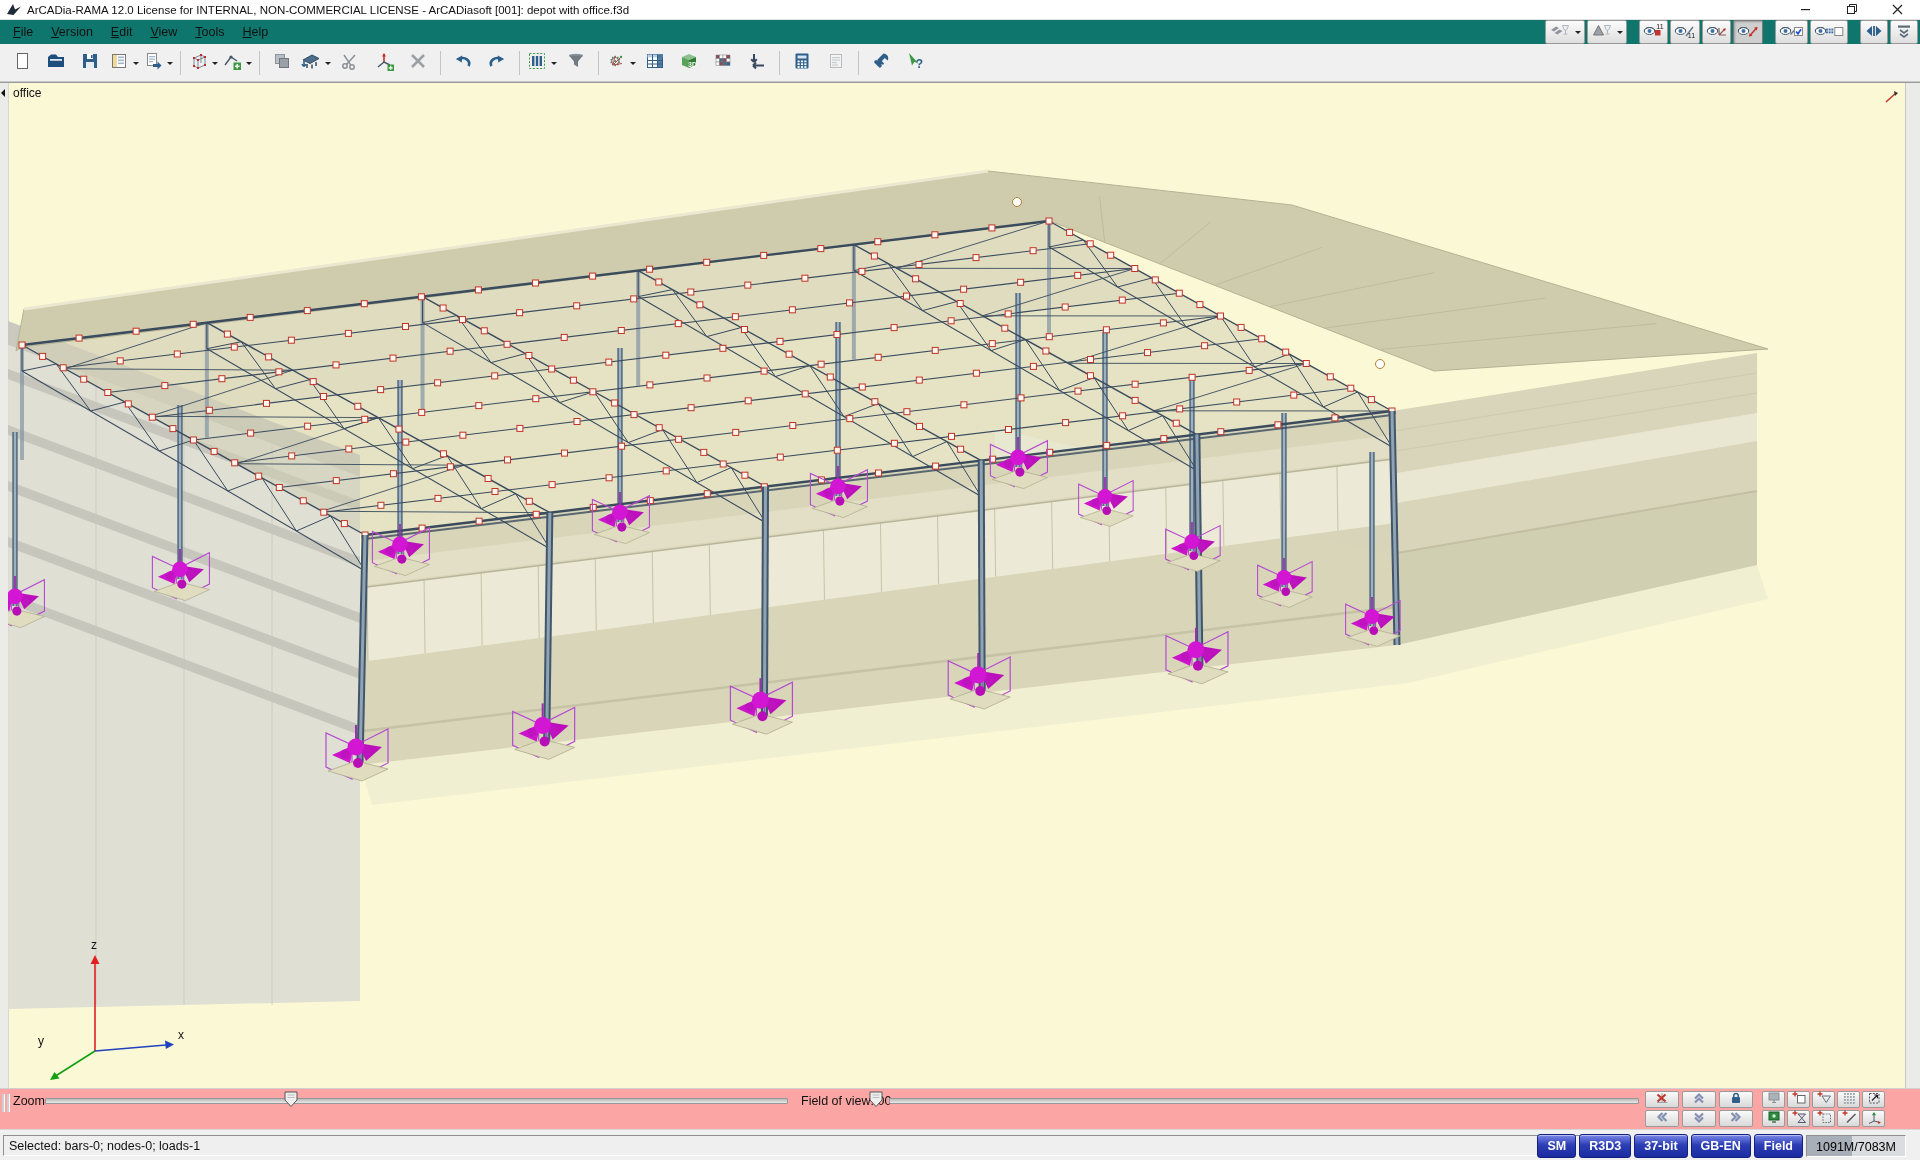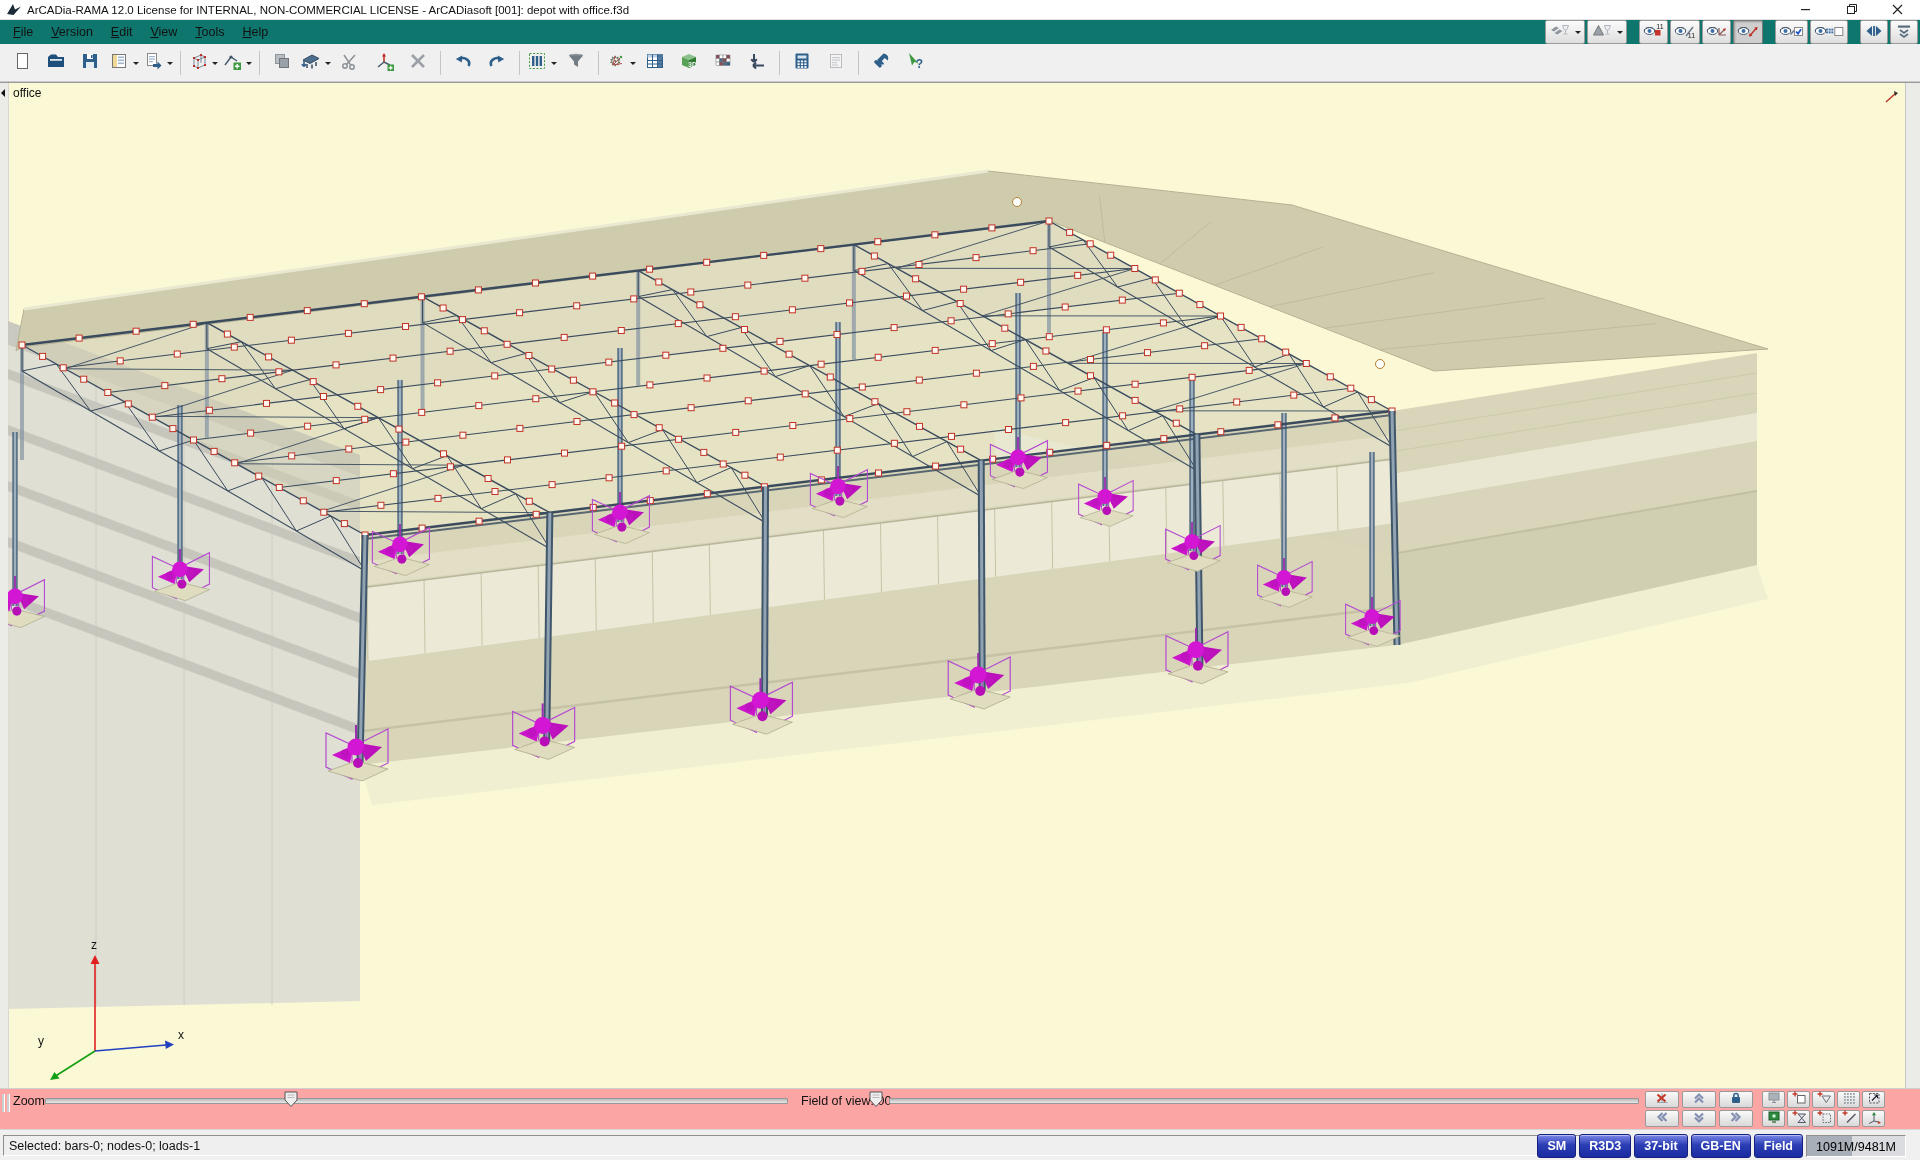--- a/index.html
+++ b/index.html
@@ -985,15 +985,15 @@
 </div>
 
 <div id="statusbar">
   <div id="selcell">Selected: bars-0; nodes-0; loads-1</div>
   <div id="badges">
       <div class="badge">SM</div>
       <div class="badge">R3D3</div>
       <div class="badge">37-bit</div>
       <div class="badge">GB-EN</div>
       <div class="badge">Field</div>
-      <div id="memcell">1091M/9481M</div>
+      <div id="memcell">1091M/7083M</div>
     </div>
 </div>
 
 </body></html>

